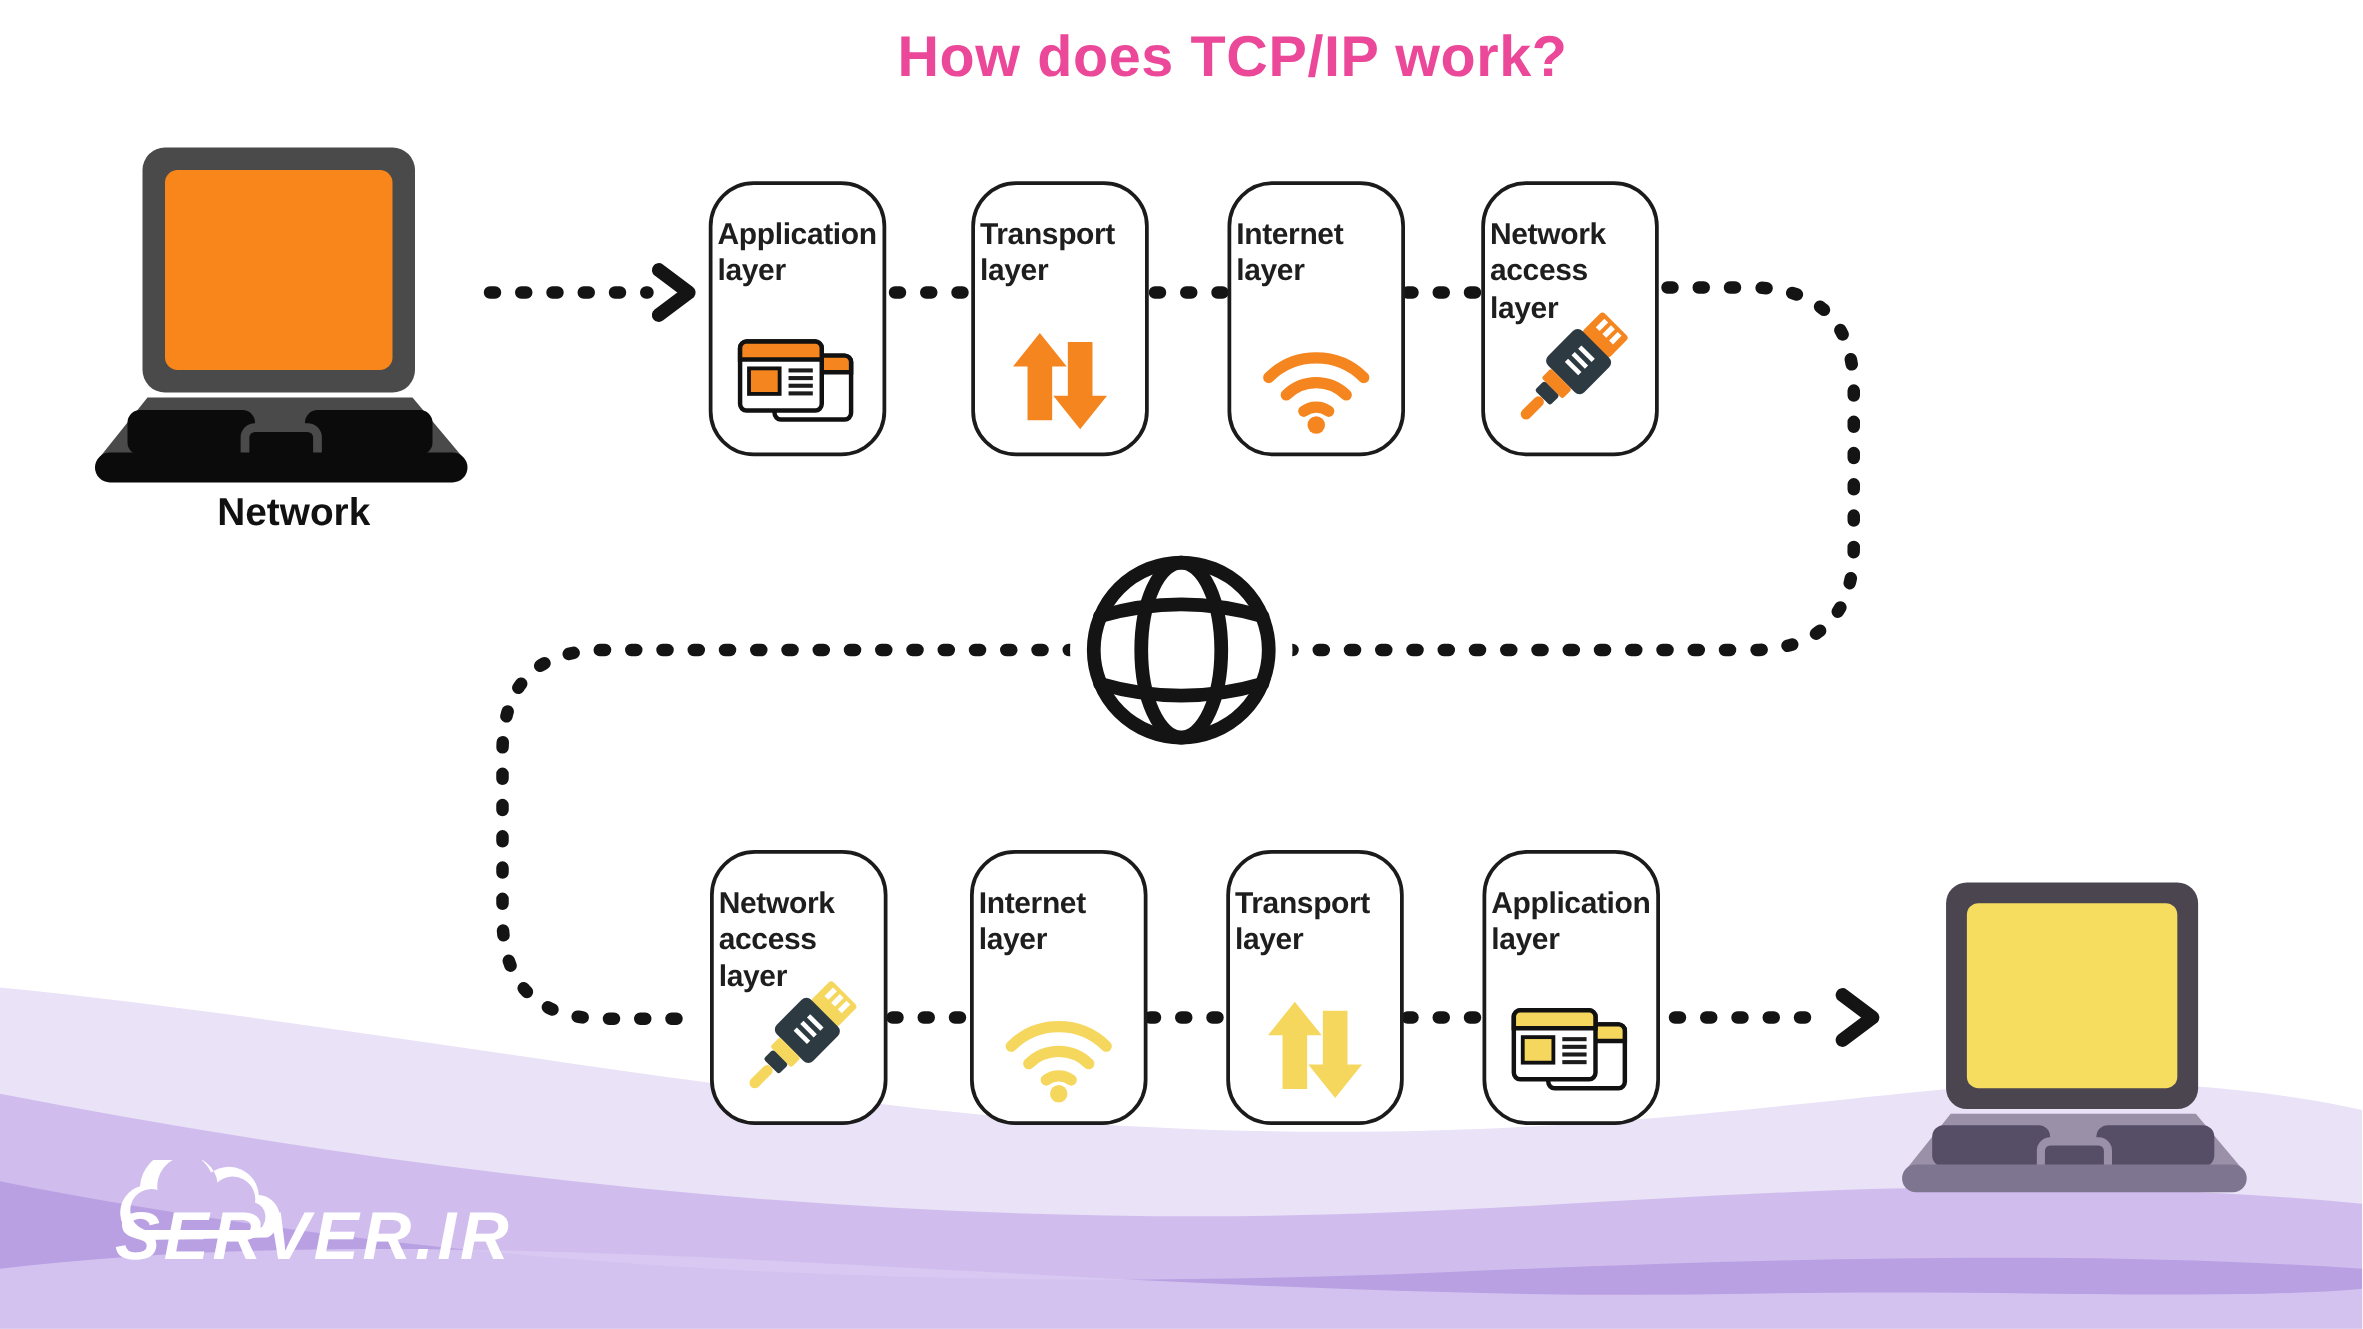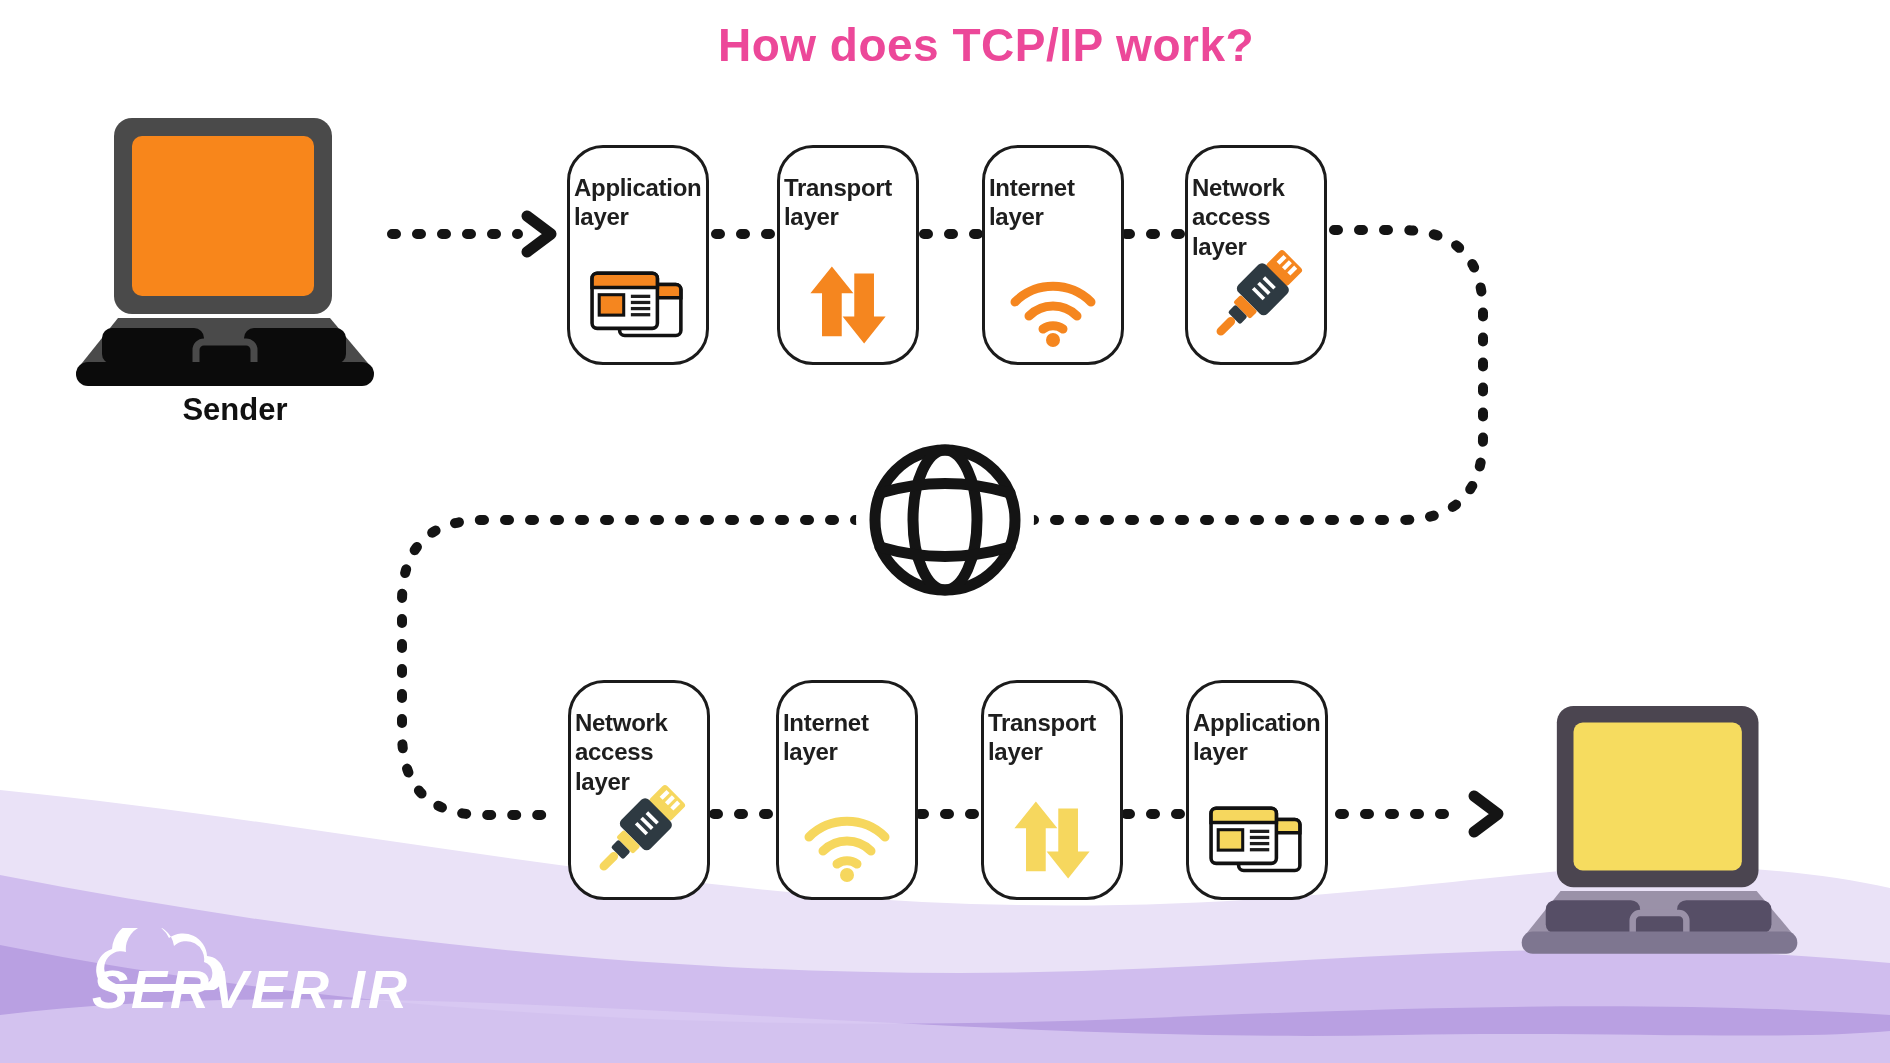--- a/index.html
+++ b/index.html
@@ -111,21 +111,21 @@
 
   <svg class="laptop lap-sender" style="left:72px; top:112px;" width="320" height="276" viewBox="0 0 320 276">
     <rect class="lid" x="42" y="6" width="218" height="196" rx="18"></rect>
     <rect class="screen" x="60" y="24" width="182" height="160" rx="10"></rect>
     <path class="base" d="M46 206 L258 206 L300 256 Q304 270 288 270 L16 270 Q0 270 6 256 Z"></path>
     <rect class="pad" x="30" y="216" width="102" height="36" rx="10"></rect>
     <rect class="pad" x="172" y="216" width="102" height="36" rx="10"></rect>
     <rect class="track" x="124" y="230" width="58" height="32" rx="8"></rect>
     <rect class="bar" x="4" y="250" width="298" height="24" rx="12"></rect>
   </svg>
-  <div class="endpoint-label sender-label">Sender</div>
+  <div class="endpoint-label sender-label">Network</div>
 
   <div class="stack-top">
     <div class="layer-box" style="left:567px; top:145px;">
       <div class="layer-label">Application layer</div>
       <svg class="layer-icon" width="98" height="78" viewBox="0 0 96 76">
         <rect x="30" y="14" width="60" height="50" rx="5" fill="#ffffff" stroke="#111" stroke-width="3.5"></rect>
         <path d="M30 27 V19 a5 5 0 0 1 5 -5 h50 a5 5 0 0 1 5 5 v8 Z" fill="var(--accent)" stroke="#111" stroke-width="3.5"></path>
         <rect x="3" y="3" width="64" height="54" rx="5" fill="#ffffff" stroke="#111" stroke-width="3.5"></rect>
         <path d="M3 17 V8 a5 5 0 0 1 5 -5 h54 a5 5 0 0 1 5 5 v9 Z" fill="var(--accent)" stroke="#111" stroke-width="3.5"></path>
         <rect x="10" y="24" width="24" height="20" fill="var(--accent)" stroke="#111" stroke-width="3"></rect>

